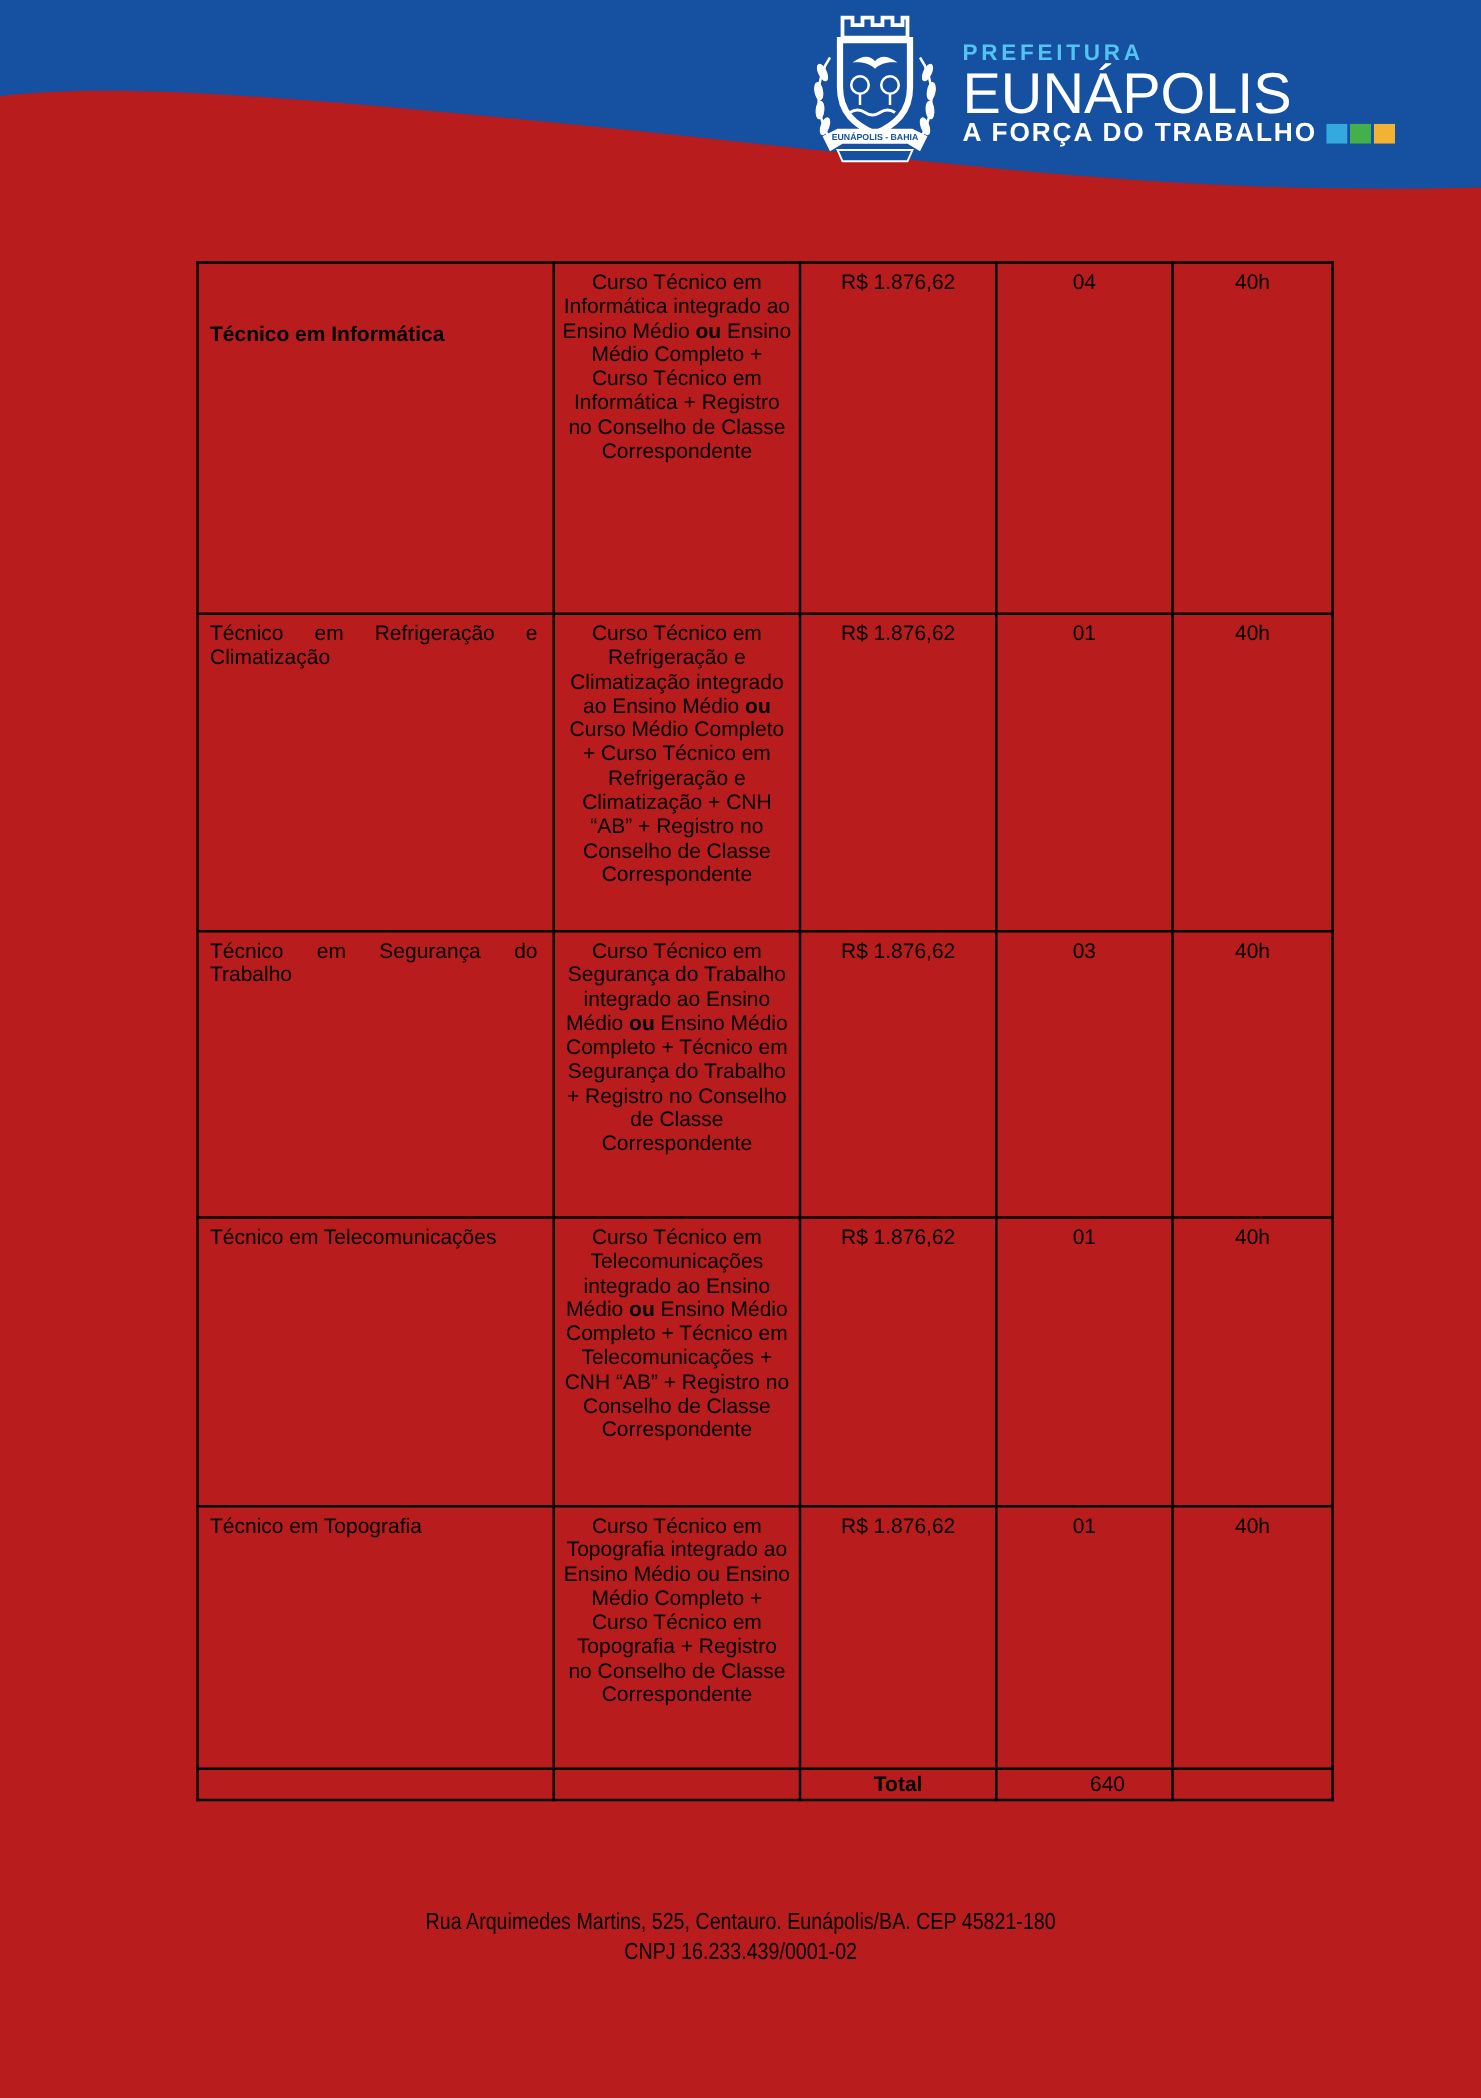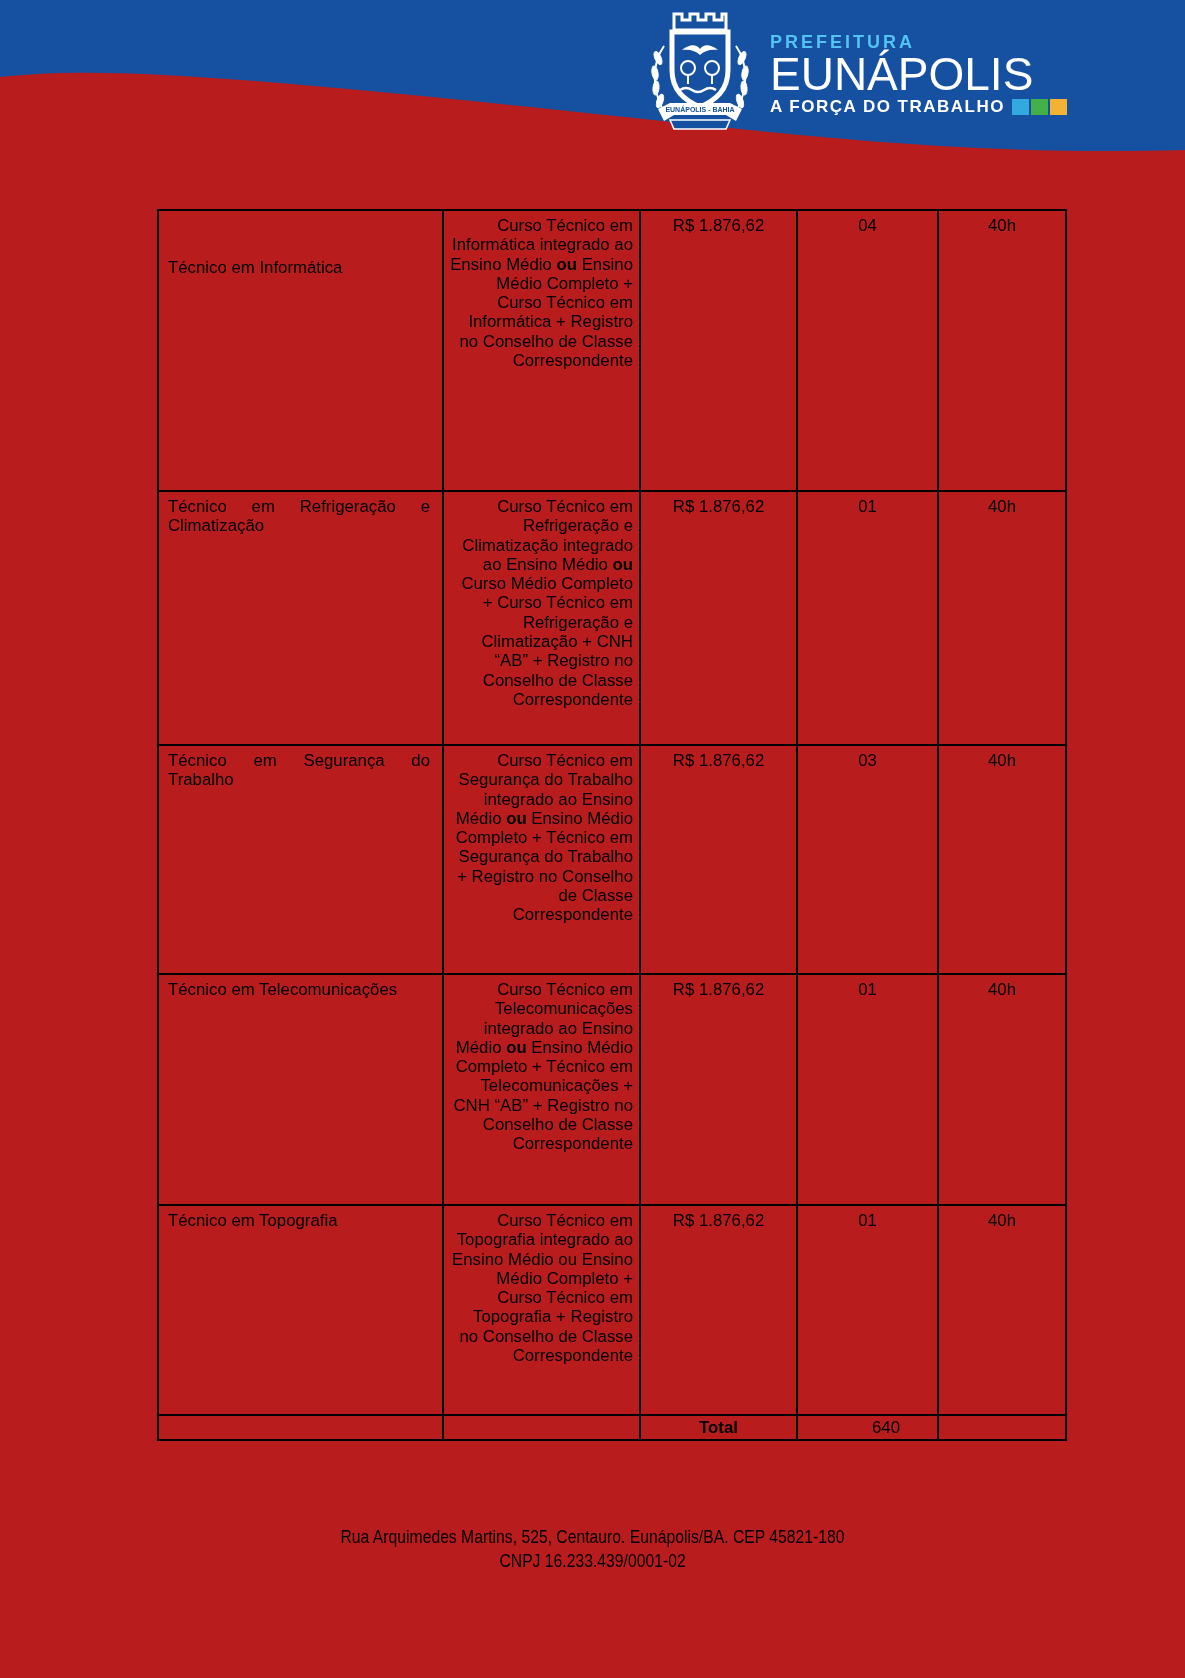--- a/index.html
+++ b/index.html
@@ -18,21 +18,21 @@
   .logo-text{position:absolute;left:770px;top:32px;width:300px;}
   .brand-top{
     color:#54C3F1;font-size:18px;font-weight:bold;letter-spacing:3px;line-height:20px;
   }
   .brand-name{
     color:#ffffff;font-size:46px;font-weight:normal;letter-spacing:0px;line-height:44px;
     margin-top:0px;
   }
   .brand-slogan-row{display:flex;align-items:center;gap:7px;margin-top:2px;}
   .brand-slogan{
-    color:#ffffff;font-size:17px;font-weight:bold;letter-spacing:1.5px;line-height:18px;white-space:nowrap;
+    color:#ffffff;font-size:21px;font-weight:bold;letter-spacing:1.5px;line-height:18px;white-space:nowrap;
   }
   .slogan-squares{display:flex;gap:2px;}
   .slogan-squares svg{display:block;}
   
   .vagas-table{
     position:absolute;left:157px;top:209px;
     width:909px;
     border-collapse:collapse;
     table-layout:fixed;
     font-size:16.8px;line-height:19.3px;
@@ -42,29 +42,29 @@
     vertical-align:top;
     padding:5px 6px 4px 6px;
     overflow:hidden;
   }
   .vagas-table col.c1{width:285px;}
   .vagas-table col.c2{width:197px;}
   .vagas-table col.c3{width:157px;}
   .vagas-table col.c4{width:141px;}
   .vagas-table col.c5{width:128px;}
   td.pos{text-align:justify;padding-left:9px;padding-right:12px;}
-  td.req{text-align:right;}
+  td.req{text-align:center;}
   td.num{text-align:center;}
   tr.r1{height:281px;}
   tr.r2{height:254px;}
   tr.r3{height:229px;}
   tr.r4{height:231px;}
   tr.r5{height:210px;padding-left:24px;}
   tr.rt{height:25px;}
-  td.pos-offset{padding-top:47px;}
+  td.pos-offset{padding-top:47px;font-weight:bold;}
   .bold{font-weight:bold;}
   td.total-label{text-align:center;font-weight:bold;padding-top:2px;padding-bottom:2px;margin-left:12px;}
   td.total-value{text-align:center;padding-top:2px;padding-bottom:2px;padding-left:43px;}
   
   .footer{
     position:absolute;left:0;top:1525px;width:1185px;text-align:center;
   }
   .footer-inner{
     display:inline-block;
     transform:scaleX(0.85);

